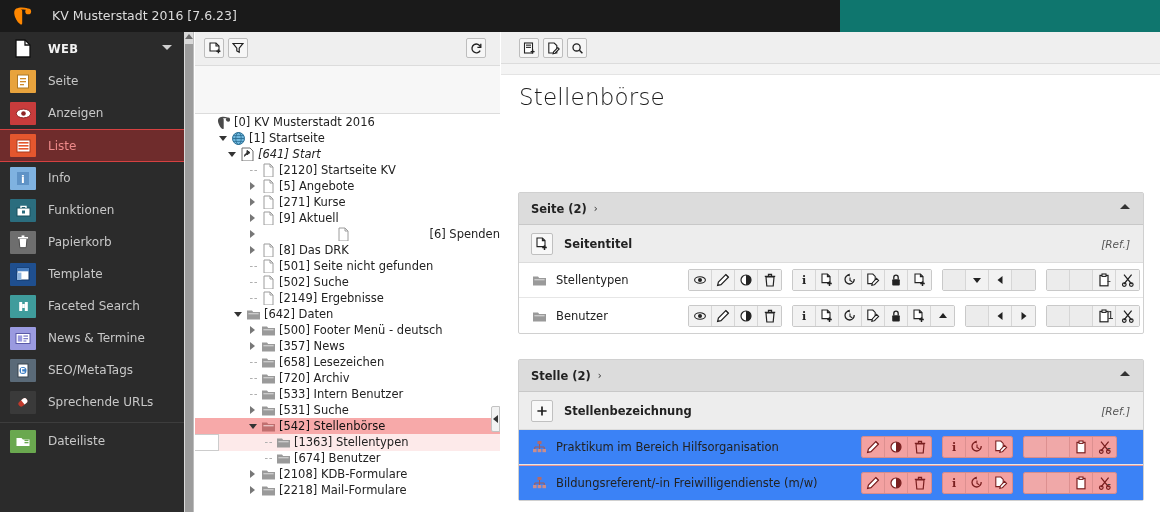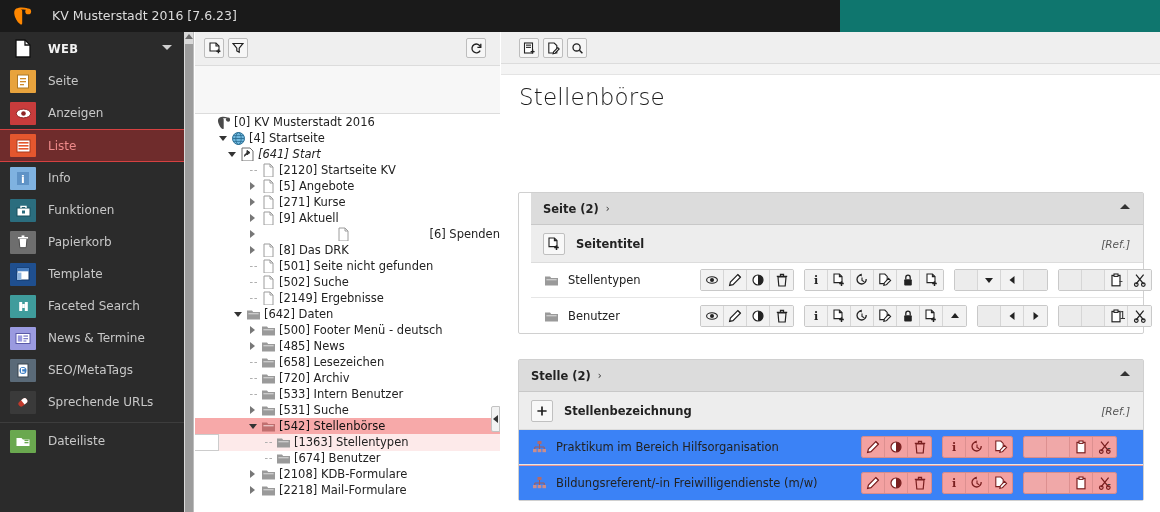--- a/index.html
+++ b/index.html
@@ -334,21 +334,21 @@
               <div class="tri-d"></div>
             </div>
             <div class="tico">
               <svg width="14" height="14" viewBox="0 0 14 14">
                 <circle cx="7.5" cy="7.5" r="6" fill="#6fb7dd" stroke="#2a6d92" stroke-width="1"></circle>
                 <ellipse cx="7.5" cy="7.5" rx="2.7" ry="6" fill="none" stroke="#2a6d92" stroke-width=".9"></ellipse>
                 <path d="M1.8 7.5 h11.4" stroke="#2a6d92" stroke-width=".9"></path>
                 <path d="M2.5 4.5 h10 M2.5 10.5 h10" stroke="#2a6d92" stroke-width=".7"></path>
               </svg>
             </div>
-            <span class="tlabel">[4] Startseite</span>
+            <span class="tlabel">[1] Startseite</span>
           </div>
           <div class="tnode" style="padding-left: 32px; font-style: italic;">
             <div class="tw">
               <div class="tri-d"></div>
             </div>
             <div class="tico">
               <svg width="14" height="14" viewBox="0 0 14 14">
                 <path d="M2 1 h8 l3 3 v10 h-11 z" fill="#fff" stroke="#6f6f6f" stroke-width="1"></path>
                 <path d="M4.5 9.5 c0 -3 2.5 -4 5 -4 M7 3.4 l3 2.2 l-3 2.2 z" fill="#333" stroke="#333" stroke-width="1"></path>
               </svg>
@@ -490,21 +490,21 @@
           <div class="tnode" style="padding-left: 53px;">
             <div class="tw">
               <div class="tri-r"></div>
             </div>
             <div class="tico">
               <svg width="14" height="14" viewBox="0 0 14 14">
                 <path d="M1 3.4 h5 l1.2 1.5 h6.8 v7.6 h-13 z" fill="#9a9a9a"></path>
                 <rect x="2.4" y="6.2" width="10.2" height="1.1" fill="#d8d8d8"></rect>
               </svg>
             </div>
-            <span class="tlabel">[485] News</span>
+            <span class="tlabel">[357] News</span>
           </div>
           <div class="tnode" style="padding-left: 53px;">
             <div class="tw">
               <div class="stub"></div>
             </div>
             <div class="tico">
               <svg width="14" height="14" viewBox="0 0 14 14">
                 <path d="M1 3.4 h5 l1.2 1.5 h6.8 v7.6 h-13 z" fill="#9a9a9a"></path>
                 <rect x="2.4" y="6.2" width="10.2" height="1.1" fill="#d8d8d8"></rect>
               </svg>
@@ -636,21 +636,21 @@
             <circle cx="5.6" cy="5.4" r="3.6" fill="none" stroke="#222" stroke-width="1.3"></circle>
             <path d="M8.4 8.2 l3 3" stroke="#222" stroke-width="1.5"></path>
           </svg>
       </div>
     </div>
     <div class="doc-sep"></div>
 
     <div class="doc-title">Stellenbörse</div>
 
     <div id="panels-host">
-        <div class="panel" style="top: 160px; padding-left: 12px;">
+        <div class="panel" style="top: 160px;">
           <div class="panel-head">
             <span class="ph-text">Seite (2)</span>
             <span class="ph-arrow">›</span>
             <span class="ph-collapse"></span>
           </div>
           <div class="tbl-head">
             <div class="th-btn">
               <svg width="14" height="14" viewBox="0 0 14 14">
                 <path d="M2 1 h5.4 l2.6 2.6 v6 h-8 z" fill="#fff" stroke="#222" stroke-width="1.1"></path>
                 <path d="M7.4 1 v2.6 h2.6" fill="none" stroke="#222" stroke-width="1.1"></path>

